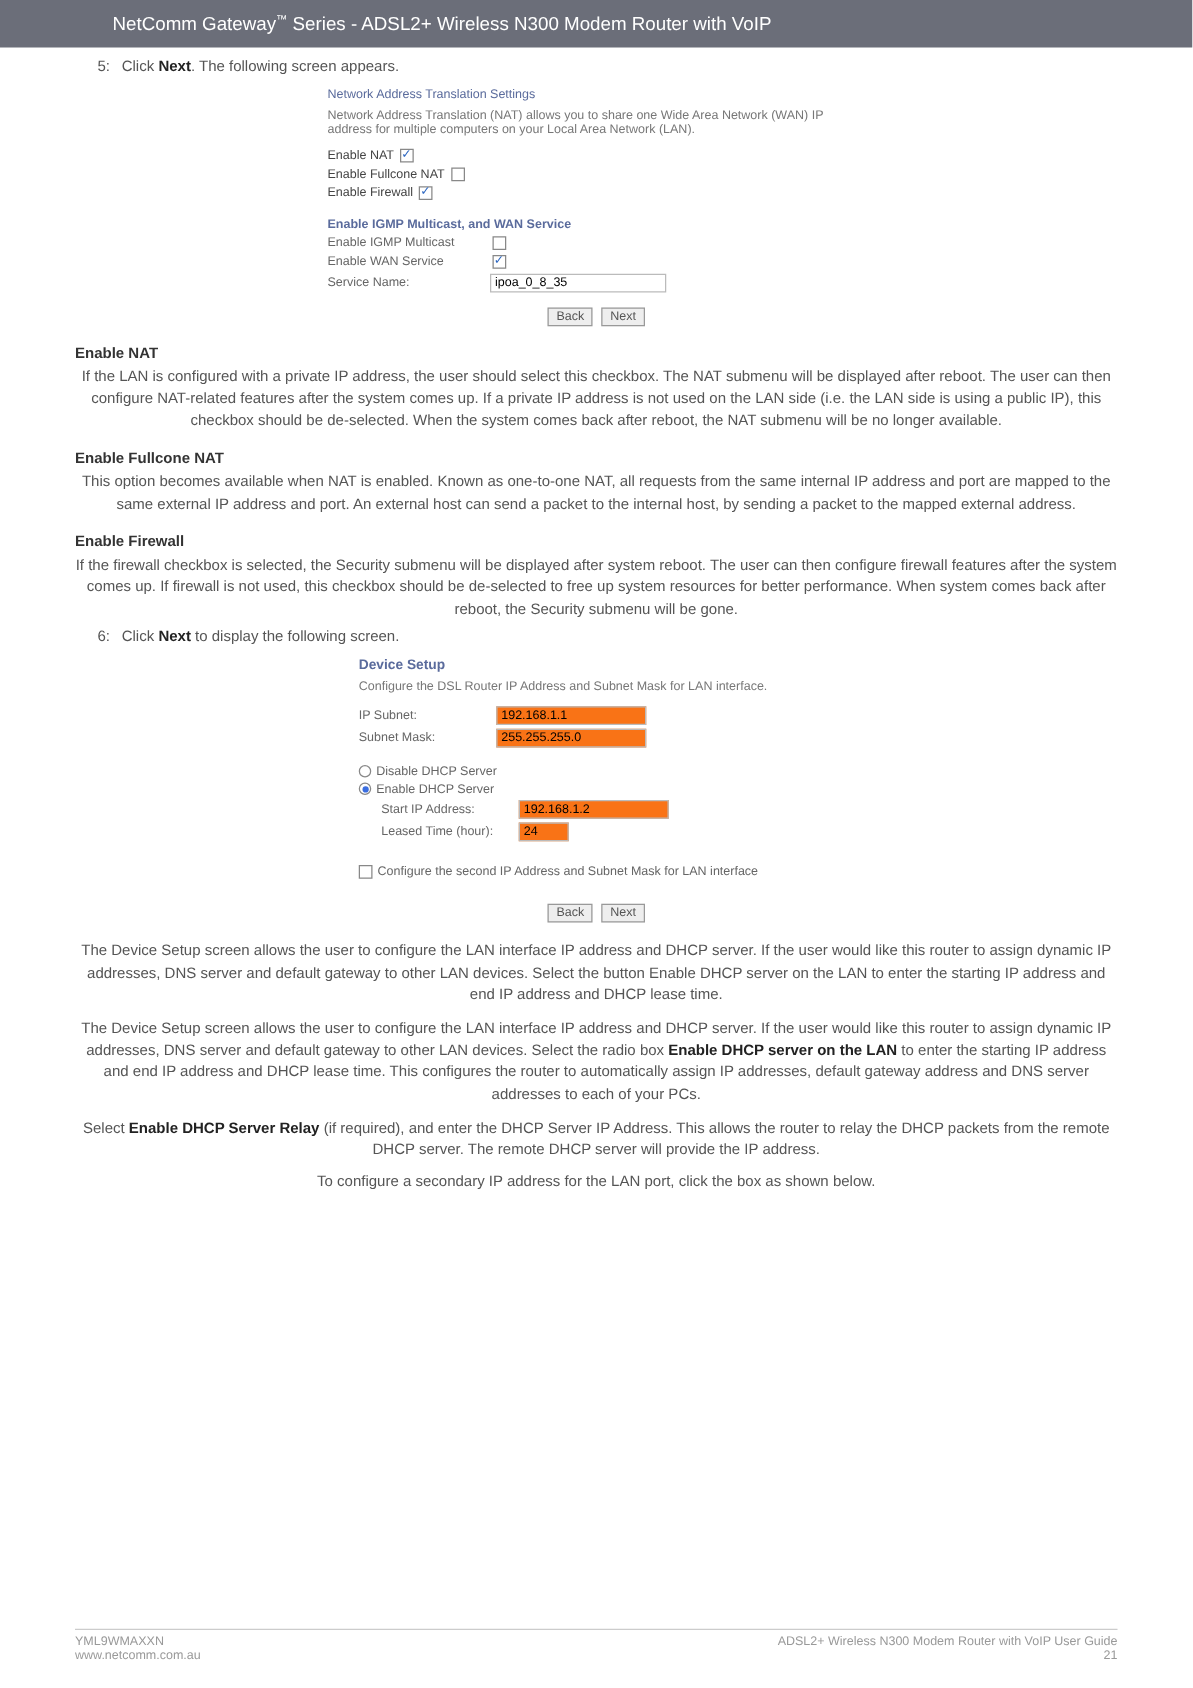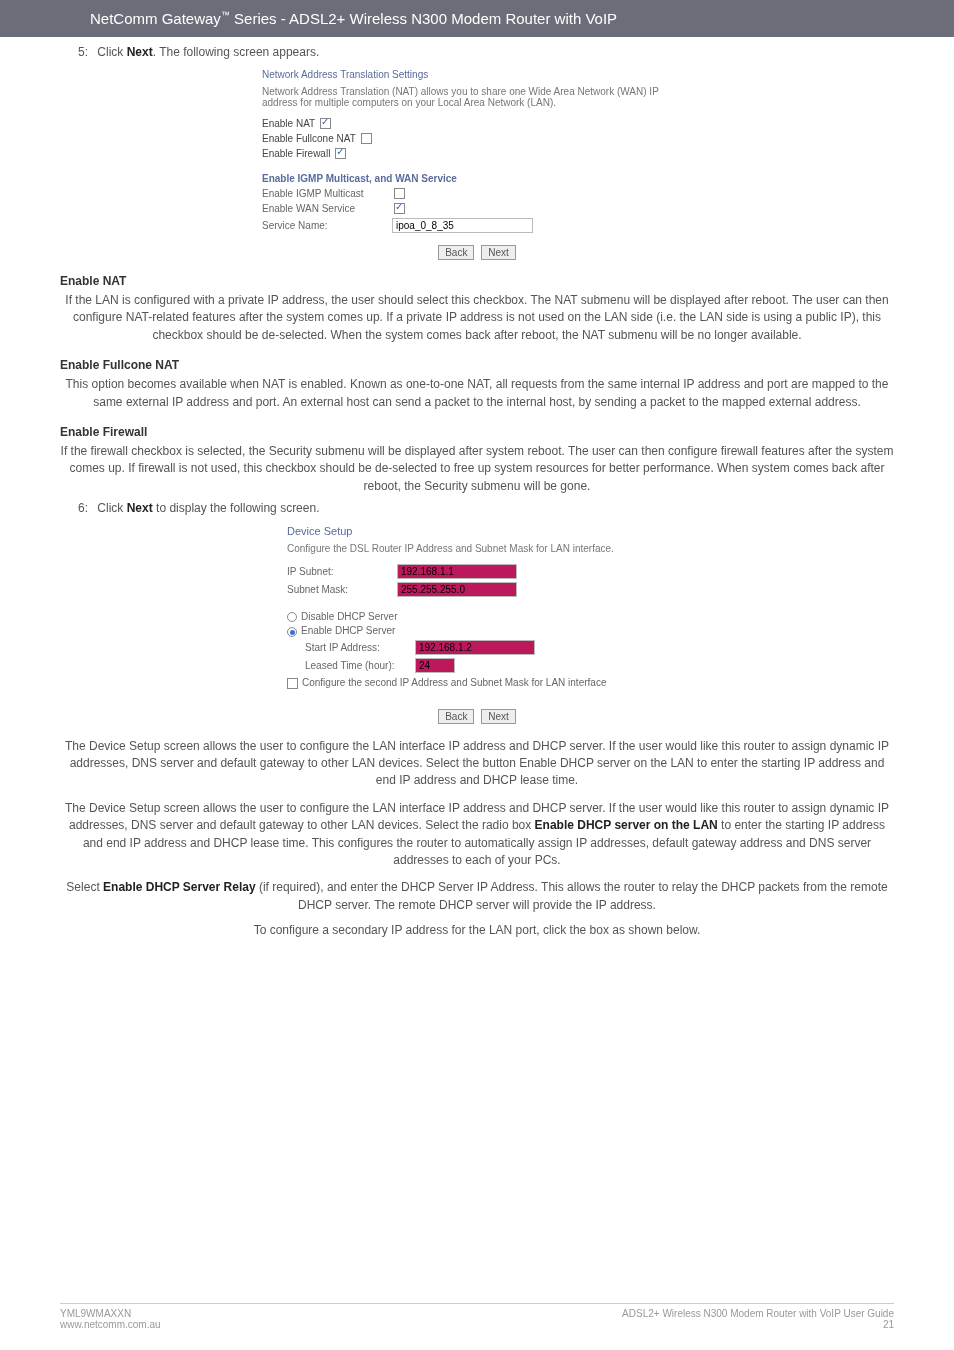--- a/index.html
+++ b/index.html
@@ -25,32 +25,32 @@
   .shot1 .desc { margin: 6px 0 10px 0; color: #777; }
   .shot1 .row { margin: 4px 0; display: flex; align-items: center; }
   .shot1 .row label { width: 130px; color: #666; }
   .shot1 .cb { width: 11px; height: 11px; border: 1px solid #888; display: inline-block; margin-left: 2px; background: #fff; position: relative; }
   .shot1 .cb.chk::after { content: "✓"; position: absolute; top: -3px; left: 0; font-size: 10px; color: #2a65c0; }
   .shot1 .sub { margin-top: 14px; color: #5a6b9c; font-weight: bold; }
   .shot1 input.tx { border: 1px solid #bbb; height: 15px; padding: 0 3px; font-size: 10px; width: 141px; background: #fff; }
   .shot1 .btns { text-align: center; margin-top: 12px; }
   .shot1 .btn { display: inline-block; border: 1px solid #999; background: #eee; padding: 1px 6px; font-size: 10px; color: #555; margin: 0 2px; }
   .shot2 { width: 380px; font-size: 10px; color: #555; }
-  .shot2 .title { color: #5a6b9c; font-weight: normal; font-size: 11px; }
+  .shot2 .title { color: #5a6b9c; font-weight: bold; font-size: 11px; }
   .shot2 .desc { margin: 6px 0 10px 0; color: #777; }
   .shot2 .row { margin: 3px 0; display: flex; align-items: center; }
   .shot2 .row label { width: 110px; color: #666; }
-  .shot2 input.tx { border: 1px solid #bbb; height: 15px; padding: 0 3px; font-size: 10px; width: 120px; background: #be185d; }
+  .shot2 input.tx { border: 1px solid #bbb; height: 15px; padding: 0 3px; font-size: 10px; width: 120px; background: #f97316; }
   .shot2 .radio-row { margin: 3px 0 3px 0; color: #666; }
   .shot2 .radio { width: 10px; height: 10px; border: 1px solid #888; border-radius: 50%; display: inline-block; vertical-align: middle; margin-right: 4px; position: relative; }
   .shot2 .radio.sel::after { content: ""; width: 5px; height: 5px; background: #3a6de0; border-radius: 50%; position: absolute; top: 2px; left: 2px; }
   .shot2 .indent { margin-left: 18px; }
   .shot2 .btns { text-align: center; margin-top: 20px; }
   .shot2 .btn { display: inline-block; border: 1px solid #999; background: #eee; padding: 1px 6px; font-size: 10px; color: #555; margin: 0 2px; }
-  .shot2 .cfg2 { margin-top: 4px; color: #666; }
+  .shot2 .cfg2 { margin-top: 19px; color: #666; }
   .shot2 .cb { width: 11px; height: 11px; border: 1px solid #888; display: inline-block; margin-right: 4px; vertical-align: middle; background: #fff; }
 </style>
 </head>
 <body>
 
 <div class="header-bar">
   <span>NetComm Gateway</span><span class="tm">™</span><span> Series - ADSL2+ Wireless N300 Modem Router with VoIP</span>
 </div>
 
 <div class="content">

